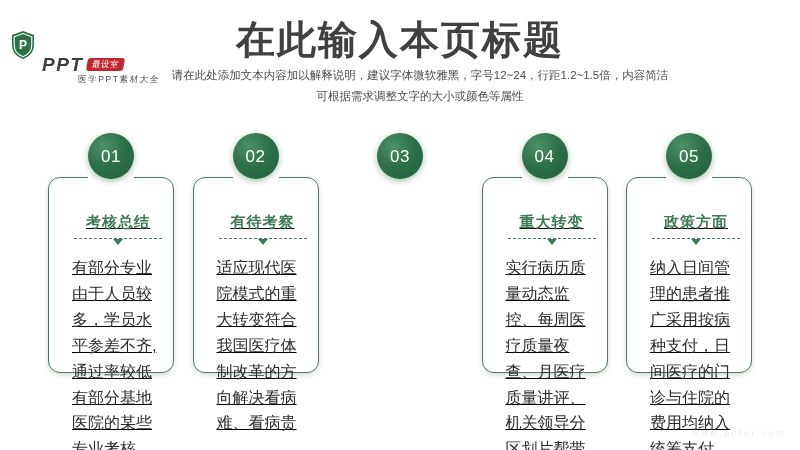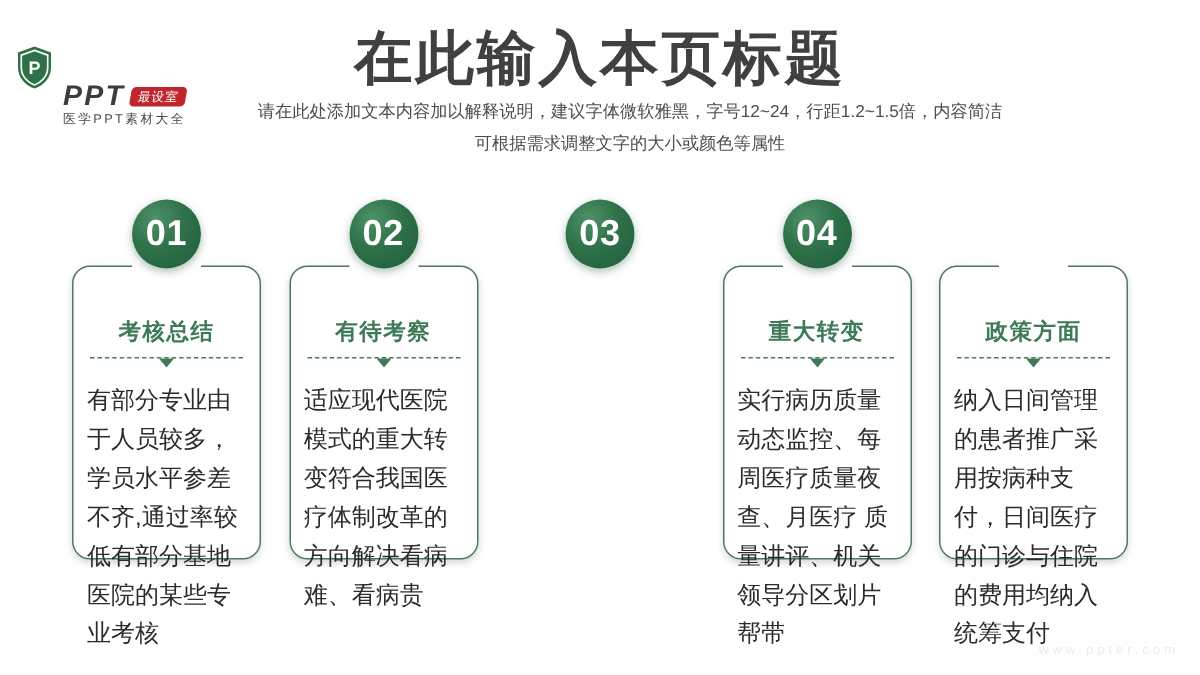--- a/index.html
+++ b/index.html
@@ -62,20 +62,21 @@
     letter-spacing: 0.5px;
     white-space: nowrap;
     transform: skewX(-10deg);
   }
   .logo-sub {
     font-size: 8.5px;
     color: #4a4a4a;
     letter-spacing: 1.6px;
     line-height: 1;
     white-space: nowrap;
+    margin-left: 36px;
   }
 
   
   .page-title {
     position: absolute;
     left: 0;
     right: 0;
     top: 18px;
     text-align: center;
     font-size: 39px;
@@ -114,21 +115,22 @@
 
   .card {
     position: relative;
     margin-top: 22px;
     height: 196px;
     box-sizing: border-box;
     border: 1.2px solid #4b7a5c;
     border-radius: 12px;
     background: #ffffff;
     box-shadow: 0 2px 5px rgba(60,90,70,0.22);
-    padding: 36px 9px 8px 9px;
+    padding: 36px 9px 8px 23px;
+    text-decoration: underline;
   }
   
   .card-notch {
     position: absolute;
     top: -4px;
     left: 50%;
     transform: translateX(-50%);
     width: 46px;
     height: 8px;
     background: #ffffff;
@@ -144,22 +146,22 @@
     border-radius: 50%;
     background: radial-gradient(circle at 34% 28%, #4e9169 0%, #2e7048 45%, #1f5f3b 100%);
     box-shadow: 0 2px 6px rgba(40,90,60,0.40), 0 0 0 3px rgba(255,255,255,0.85);
     display: flex;
     align-items: center;
     justify-content: center;
     z-index: 3;
   }
   .badge-num {
     color: #ffffff;
-    font-size: 24px;
-    font-weight: bold;
+    font-size: 17px;
+    font-weight: normal;
     line-height: 1;
     letter-spacing: 0.5px;
   }
 
   .card-title {
     text-align: center;
     font-size: 15px;
     font-weight: bold;
     color: #3e7a57;
     letter-spacing: 1px;
@@ -280,20 +282,23 @@
       <div class="card-title">重大转变</div>
       <div class="divider">
         <div class="divider-line"></div>
         <div class="divider-arrow"></div>
       </div>
       <div class="card-body">实行病历质量动态监控、每周医疗质量夜查、月医疗 质量讲评、机关领导分区划片帮带</div>
     </div>
   </div>
 
   <div class="card-wrap">
+    <div class="badge">
+      <span class="badge-num">05</span>
+    </div>
     <div class="card">
       <div class="card-notch"></div>
       <div class="card-title">政策方面</div>
       <div class="divider">
         <div class="divider-line"></div>
         <div class="divider-arrow"></div>
       </div>
       <div class="card-body">纳入日间管理的患者推广采用按病种支付，日间医疗的门诊与住院的费用均纳入统筹支付</div>
     </div>
   </div>

